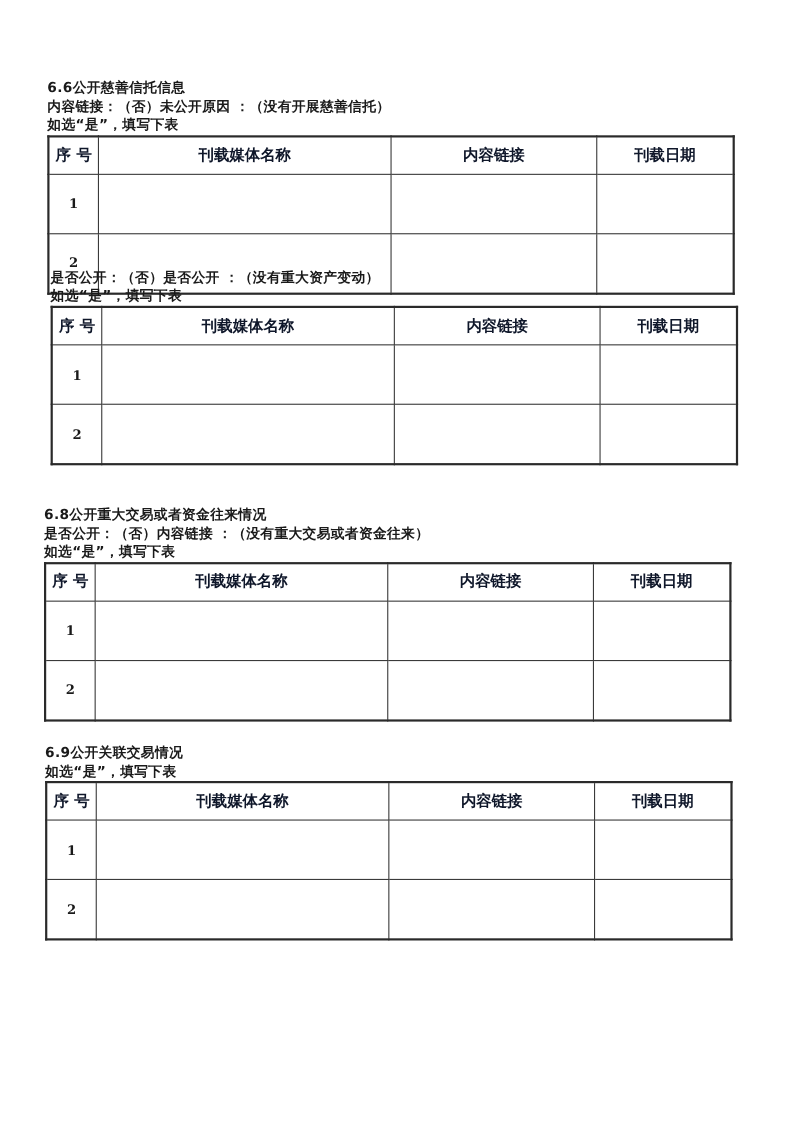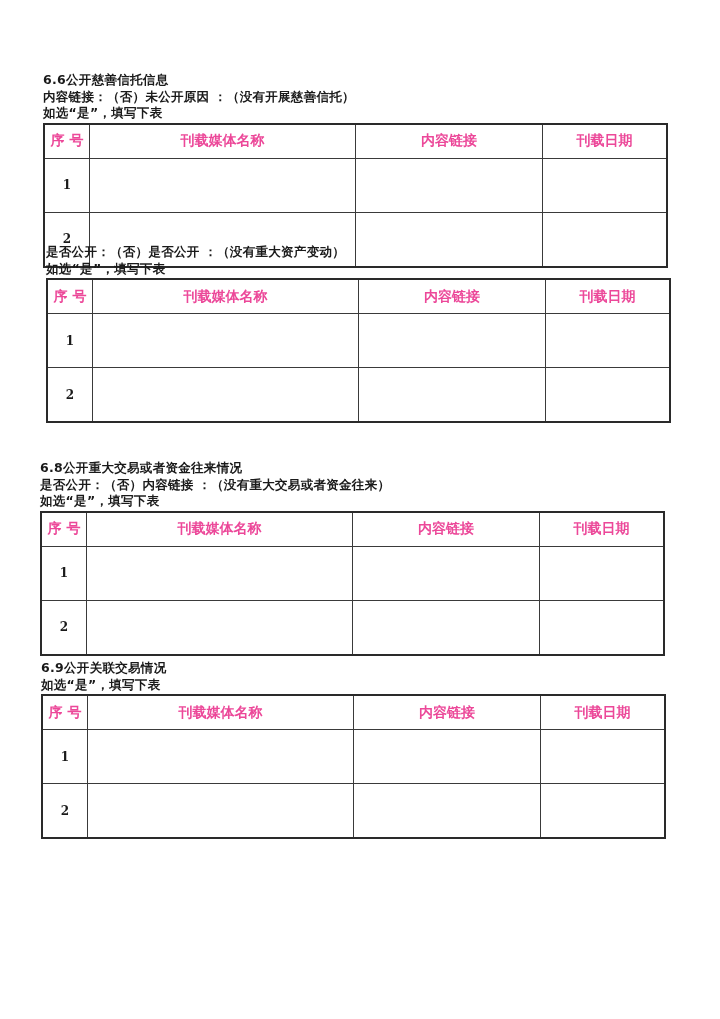--- a/index.html
+++ b/index.html
@@ -14,21 +14,21 @@
     }
     table.form {
       border-collapse: collapse; margin-top: 1px;
       border: 2px solid #2a2a2a;
     }
     table.form th, table.form td {
       border: 1.2px solid #3a3a3a; padding: 0;
     }
     table.form th {
       height: 33px; font-size: 14px; font-weight: bold; text-align: center;
-      vertical-align: middle; color: #ec4899;
+      vertical-align: middle; color: #0f172a;
     }
     table.form td { height: 53px; text-align: center; vertical-align: middle; }
     td.num { font-size: 12px; font-weight: bold; font-family: "DejaVu Serif", serif; }
     .col-no { width: 44px; }
     .col-media { width: 265px; }
     .col-link { width: 186px; }
     .col-date { width: 123px; }
   </style>
 </head>
 <body>
@@ -109,21 +109,21 @@
     <tr>
       <td class="num">2</td>
       <td></td>
       <td></td>
       <td></td>
     </tr>
   </tbody>
     </table>
 </div>
 
-<div class="section" style="left:41px; top:660px;">
+<div class="section" style="left:41px; top:676px;">
   <div class="line">6.9公开关联交易情况</div>
   <div class="line">如选“是”，填写下表</div>
   <table class="form">
     <tbody>
         <tr>
       <th class="col-no">序 号</th>
       <th class="col-media">刊载媒体名称</th>
       <th class="col-link">内容链接</th>
       <th class="col-date">刊载日期</th>
     </tr>

